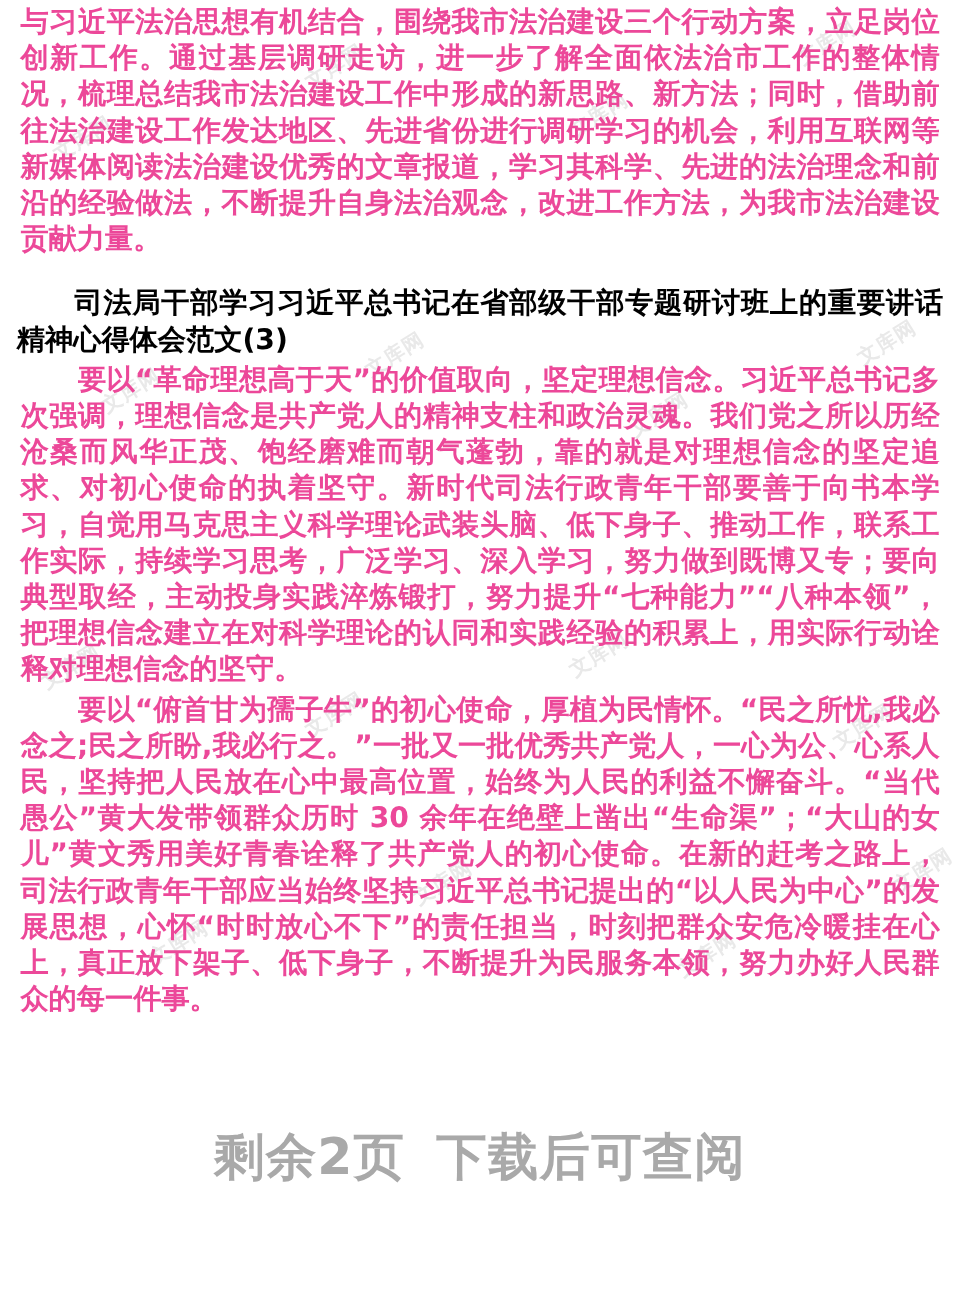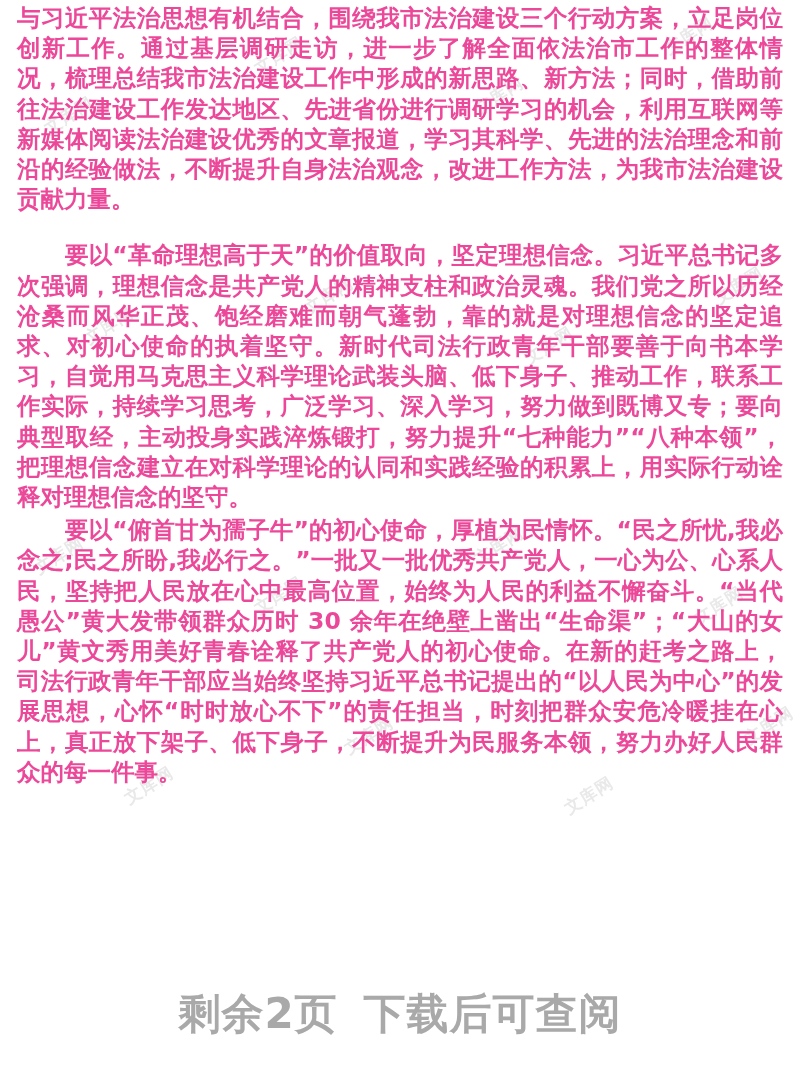--- a/index.html
+++ b/index.html
@@ -69,21 +69,21 @@
     text-align: justify;
     text-justify: inter-character;
     text-indent: 48px;
     letter-spacing: 0px;
   }
   .gap-before-heading { height: 20px; }
   .footer-notice {
     position: absolute;
     left: 0;
     right: 0;
-    top: 986px;
+    top: 936px;
     z-index: 3;
     text-align: center;
     color: #a9a9a9;
     font-size: 42px;
     font-weight: 800;
     letter-spacing: 1px;
     font-family: "DejaVu Sans", "Liberation Sans", sans-serif;
   }
   .footer-notice .spacer { display: inline-block; width: 26px; }
 </style>
@@ -110,20 +110,21 @@
     <div class="wm" style="left:560px; top:800px;">文库网</div>
     <div class="wm" style="left:740px; top:730px;">文库网</div>
   </div>
 
   <div class="content">
 
     <p class="body-par no-indent">与习近平法治思想有机结合，围绕我市法治建设三个行动方案，立足岗位创新工作。通过基层调研走访，进一步了解全面依法治市工作的整体情况，梳理总结我市法治建设工作中形成的新思路、新方法；同时，借助前往法治建设工作发达地区、先进省份进行调研学习的机会，利用互联网等新媒体阅读法治建设优秀的文章报道，学习其科学、先进的法治理念和前沿的经验做法，不断提升自身法治观念，改进工作方法，为我市法治建设贡献力量。</p>
 
     <div class="gap-before-heading"></div>
 
+    <h2 class="doc-heading">司法局干部学习习近平总书记在省部级干部专题研讨班上的重要讲话精神心得体会范文(3)</h2>
 
 
     <p class="body-par">要以“革命理想高于天”的价值取向，坚定理想信念。习近平总书记多次强调，理想信念是共产党人的精神支柱和政治灵魂。我们党之所以历经沧桑而风华正茂、饱经磨难而朝气蓬勃，靠的就是对理想信念的坚定追求、对初心使命的执着坚守。新时代司法行政青年干部要善于向书本学习，自觉用马克思主义科学理论武装头脑、低下身子、推动工作，联系工作实际，持续学习思考，广泛学习、深入学习，努力做到既博又专；要向典型取经，主动投身实践淬炼锻打，努力提升“七种能力”“八种本领”，把理想信念建立在对科学理论的认同和实践经验的积累上，用实际行动诠释对理想信念的坚守。</p>
 
 
     <p class="body-par">要以“俯首甘为孺子牛”的初心使命，厚植为民情怀。“民之所忧,我必念之;民之所盼,我必行之。”一批又一批优秀共产党人，一心为公、心系人民，坚持把人民放在心中最高位置，始终为人民的利益不懈奋斗。“当代愚公”黄大发带领群众历时 30 余年在绝壁上凿出“生命渠”；“大山的女儿”黄文秀用美好青春诠释了共产党人的初心使命。在新的赶考之路上，司法行政青年干部应当始终坚持习近平总书记提出的“以人民为中心”的发展思想，心怀“时时放心不下”的责任担当，时刻把群众安危冷暖挂在心上，真正放下架子、低下身子，不断提升为民服务本领，努力办好人民群众的每一件事。</p>
 
   </div>
 
   <div class="footer-notice">

